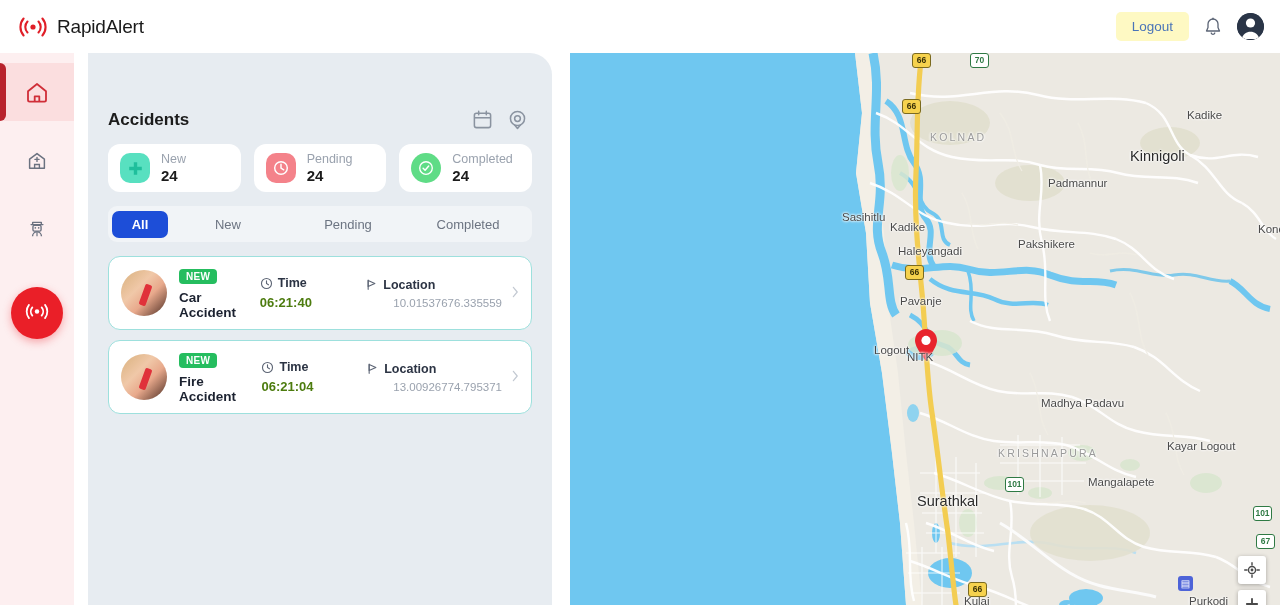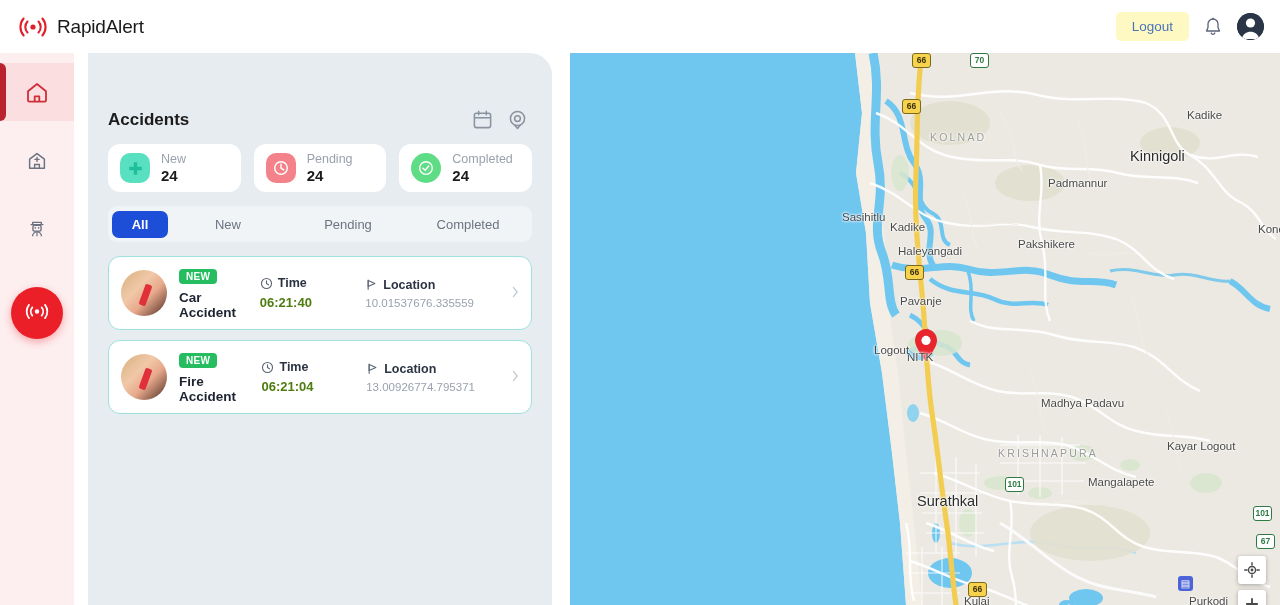--- a/index.html
+++ b/index.html
@@ -139,21 +139,21 @@
   }
   .item-col { margin-left: 12px; }
   .badge {
     display: inline-block; background: #25bd5f; color: #fff;
     font-size: 10px; font-weight: bold; border-radius: 4px;
     padding: 2px 7px; letter-spacing: .3px;
   }
   .item-title { font-size: 13.5px; font-weight: bold; color: #1c2230; margin-top: 6px; }
   .item-field { margin-left: auto; }
   .field-time { width: 108px; }
-  .field-loc { width: 140px; }
+  .field-loc { width: 140px; text-align: right; }
   .field-head {
     display: flex; align-items: center; gap: 5px;
     font-size: 12.5px; font-weight: bold; color: #2c3444;
   }
   .field-head svg { display: block; color: #5d6575; }
   .field-val { font-size: 13px; font-weight: bold; color: #4d7c0f; margin-top: 5px; }
   .field-val.muted { font-size: 11.5px; font-weight: normal; color: #9aa2ae; }
   .chev { margin-left: 10px; color: #c3c9d2; }
 
   

